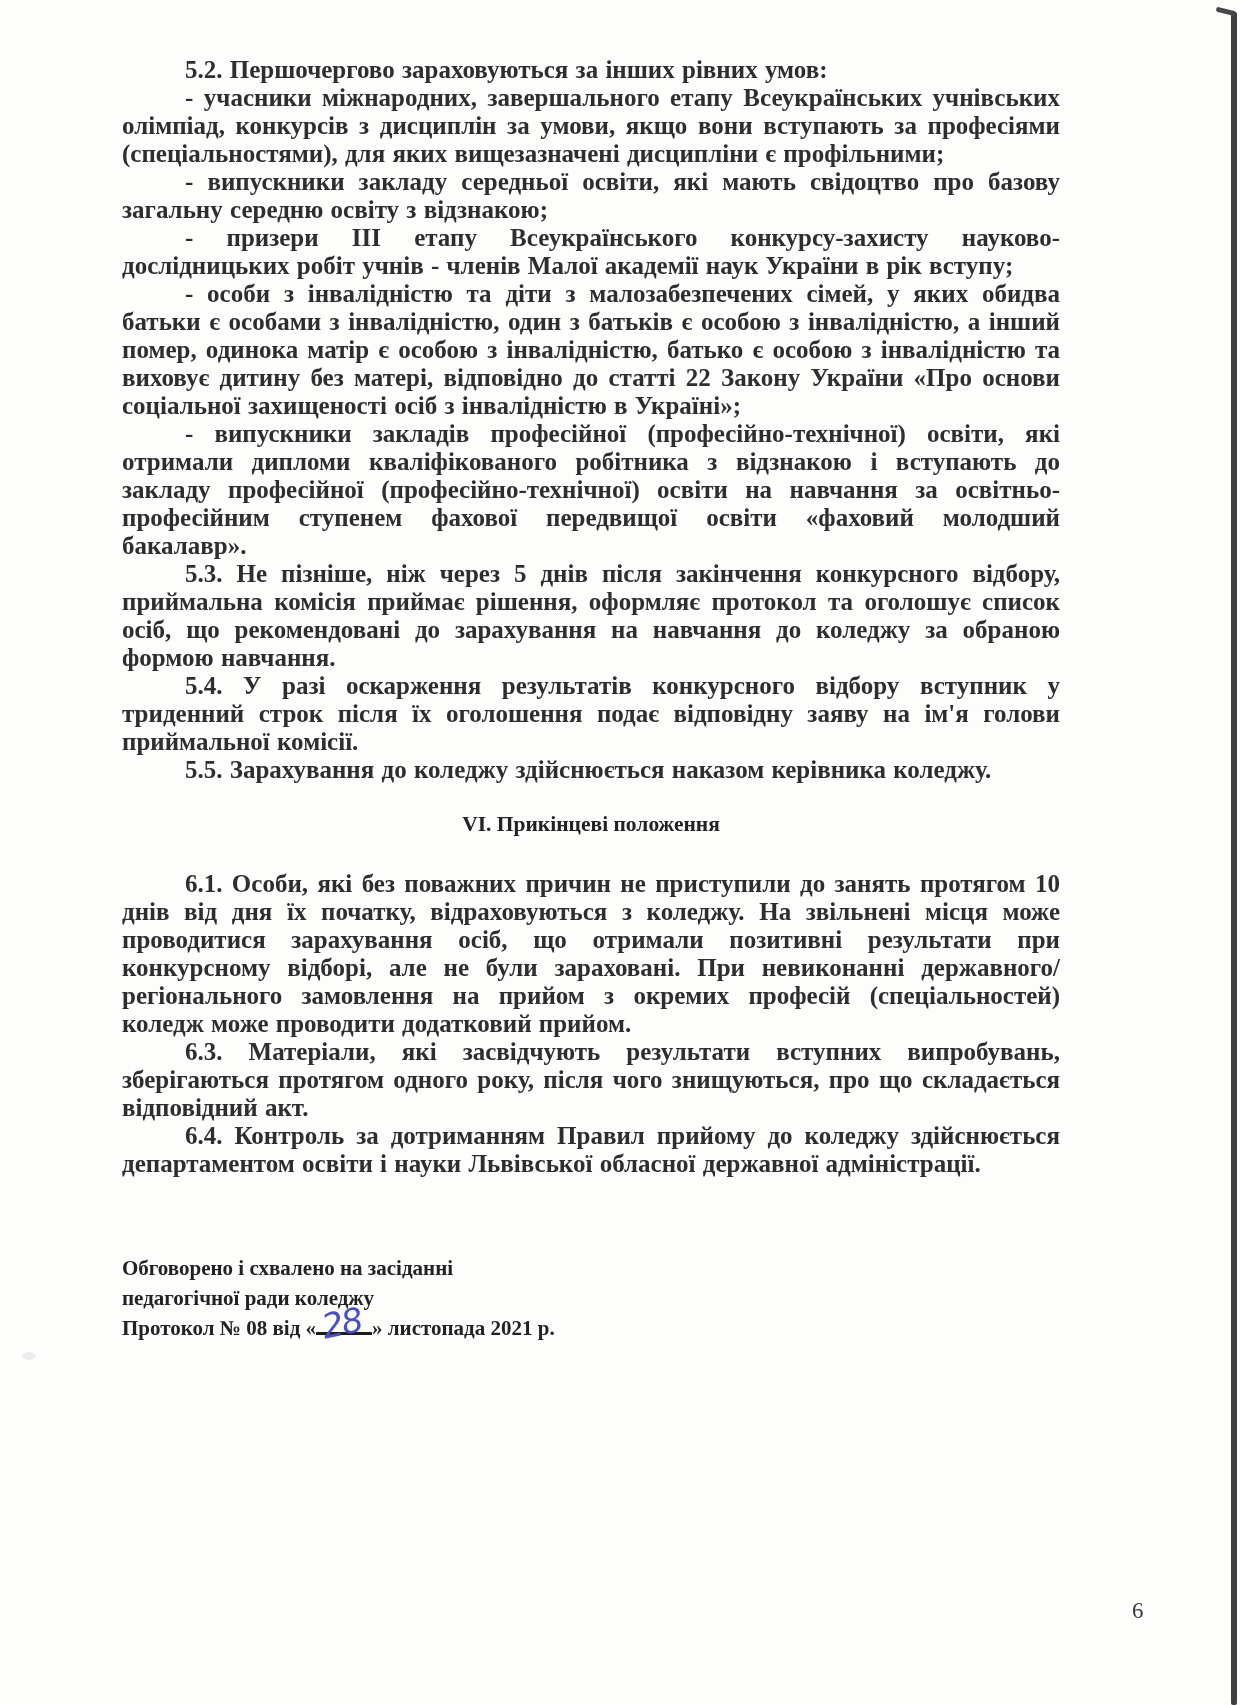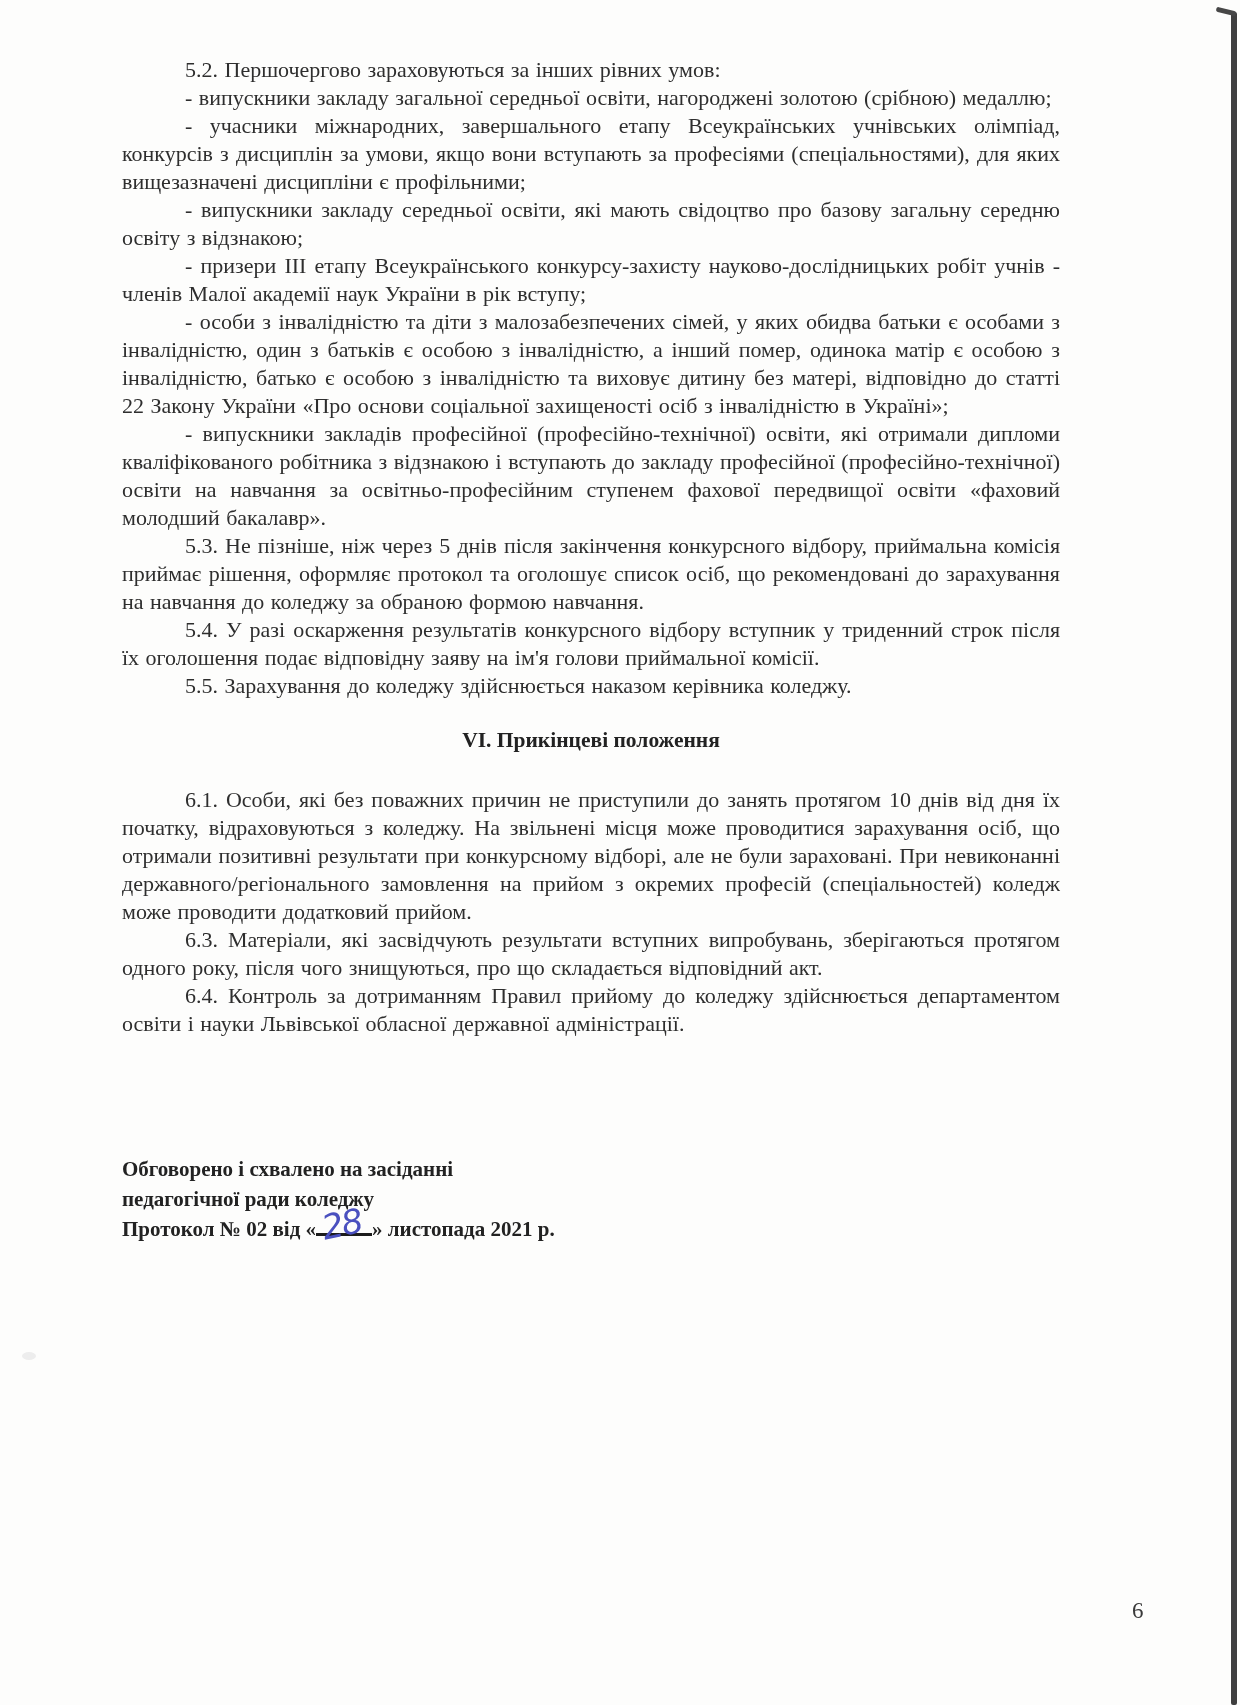--- a/index.html
+++ b/index.html
@@ -13,38 +13,39 @@
     color: #2e2e2e;
     overflow: hidden;
   }
   .content {
     position: absolute;
     left: 122px;
     top: 56px;
     width: 938px;
   }
   .content p.body-par {
-    font-size: 22px;
+    font-size: 25px;
     line-height: 28px;
     text-align: justify;
     text-indent: 63px;
     word-spacing: 1px;
+    font-weight: bold;
   }
   h3.section-heading {
     font-size: 21.5px;
     line-height: 28px;
     text-align: center;
     font-weight: bold;
     color: #222;
     margin-top: 26px;
     margin-bottom: 32px;
     text-indent: 0;
   }
   .approval {
-    margin-top: 117px;
+    margin-top: 76px;
     font-weight: bold;
     color: #222;
   }
   .approval p {
     font-size: 21px;
     line-height: 29.5px;
     text-align: left;
     text-indent: 0;
   }
   .blank-underline {
@@ -103,39 +104,38 @@
     height: 8px;
     background: #ededed;
     border-radius: 50%;
   }
 </style>
 </head>
 <body>
 
 <div class="content">
   <p class="body-par">5.2. Першочергово зараховуються за інших рівних умов:</p>
-  <p class="body-par">- випускники закладу загальної середньої освіти, нагороджені золотою (срібною) медаллю;</p>
   <p class="body-par">- учасники міжнародних, завершального етапу Всеукраїнських учнівських олімпіад, конкурсів з дисциплін за умови, якщо вони вступають за професіями (спеціальностями), для яких вищезазначені дисципліни є профільними;</p>
   <p class="body-par">- випускники закладу середньої освіти, які мають свідоцтво про базову загальну середню освіту з відзнакою;</p>
   <p class="body-par">- призери III етапу Всеукраїнського конкурсу-захисту науково-дослідницьких робіт учнів - членів Малої академії наук України в рік вступу;</p>
   <p class="body-par">- особи з інвалідністю та діти з малозабезпечених сімей, у яких обидва батьки є особами з інвалідністю, один з батьків є особою з інвалідністю, а інший помер, одинока матір є особою з інвалідністю, батько є особою з інвалідністю та виховує дитину без матері, відповідно до статті 22 Закону України «Про основи соціальної захищеності осіб з інвалідністю в Україні»;</p>
   <p class="body-par">- випускники закладів професійної (професійно-технічної) освіти, які отримали дипломи кваліфікованого робітника з відзнакою і вступають до закладу професійної (професійно-технічної) освіти на навчання за освітньо-професійним ступенем фахової передвищої освіти «фаховий молодший бакалавр».</p>
   <p class="body-par">5.3. Не пізніше, ніж через 5 днів після закінчення конкурсного відбору, приймальна комісія приймає рішення, оформляє протокол та оголошує список осіб, що рекомендовані до зарахування на навчання до коледжу за обраною формою навчання.</p>
   <p class="body-par">5.4. У разі оскарження результатів конкурсного відбору вступник у триденний строк після їх оголошення подає відповідну заяву на ім'я голови приймальної комісії.</p>
   <p class="body-par">5.5. Зарахування до коледжу здійснюється наказом керівника коледжу.</p>
 
   <h3 class="section-heading">VI. Прикінцеві положення</h3>
 
   <p class="body-par">6.1. Особи, які без поважних причин не приступили до занять протягом 10 днів від дня їх початку, відраховуються з коледжу. На звільнені місця може проводитися зарахування осіб, що отримали позитивні результати при конкурсному відборі, але не були зараховані. При невиконанні державного/регіонального замовлення на прийом з окремих професій (спеціальностей) коледж може проводити додатковий прийом.</p>
   <p class="body-par">6.3. Матеріали, які засвідчують результати вступних випробувань, зберігаються протягом одного року, після чого знищуються, про що складається відповідний акт.</p>
   <p class="body-par">6.4. Контроль за дотриманням Правил прийому до коледжу здійснюється департаментом освіти і науки Львівської обласної державної адміністрації.</p>
 
   <div class="approval">
     <p>Обговорено і схвалено на засіданні</p>
     <p>педагогічної ради коледжу</p>
-    <p><span>Протокол № 02 від «</span><span class="blank-underline"><span class="handwritten">28</span></span><span>» листопада 2021 р.</span></p>
+    <p><span>Протокол № 08 від «</span><span class="blank-underline"><span class="handwritten">28</span></span><span>» листопада 2021 р.</span></p>
   </div>
 </div>
 
 <div class="page-number">6</div>
 <div class="scan-edge"></div>
 <div class="scan-edge-hook"></div>
 <div class="smudge"></div>
 
 </body></html>

